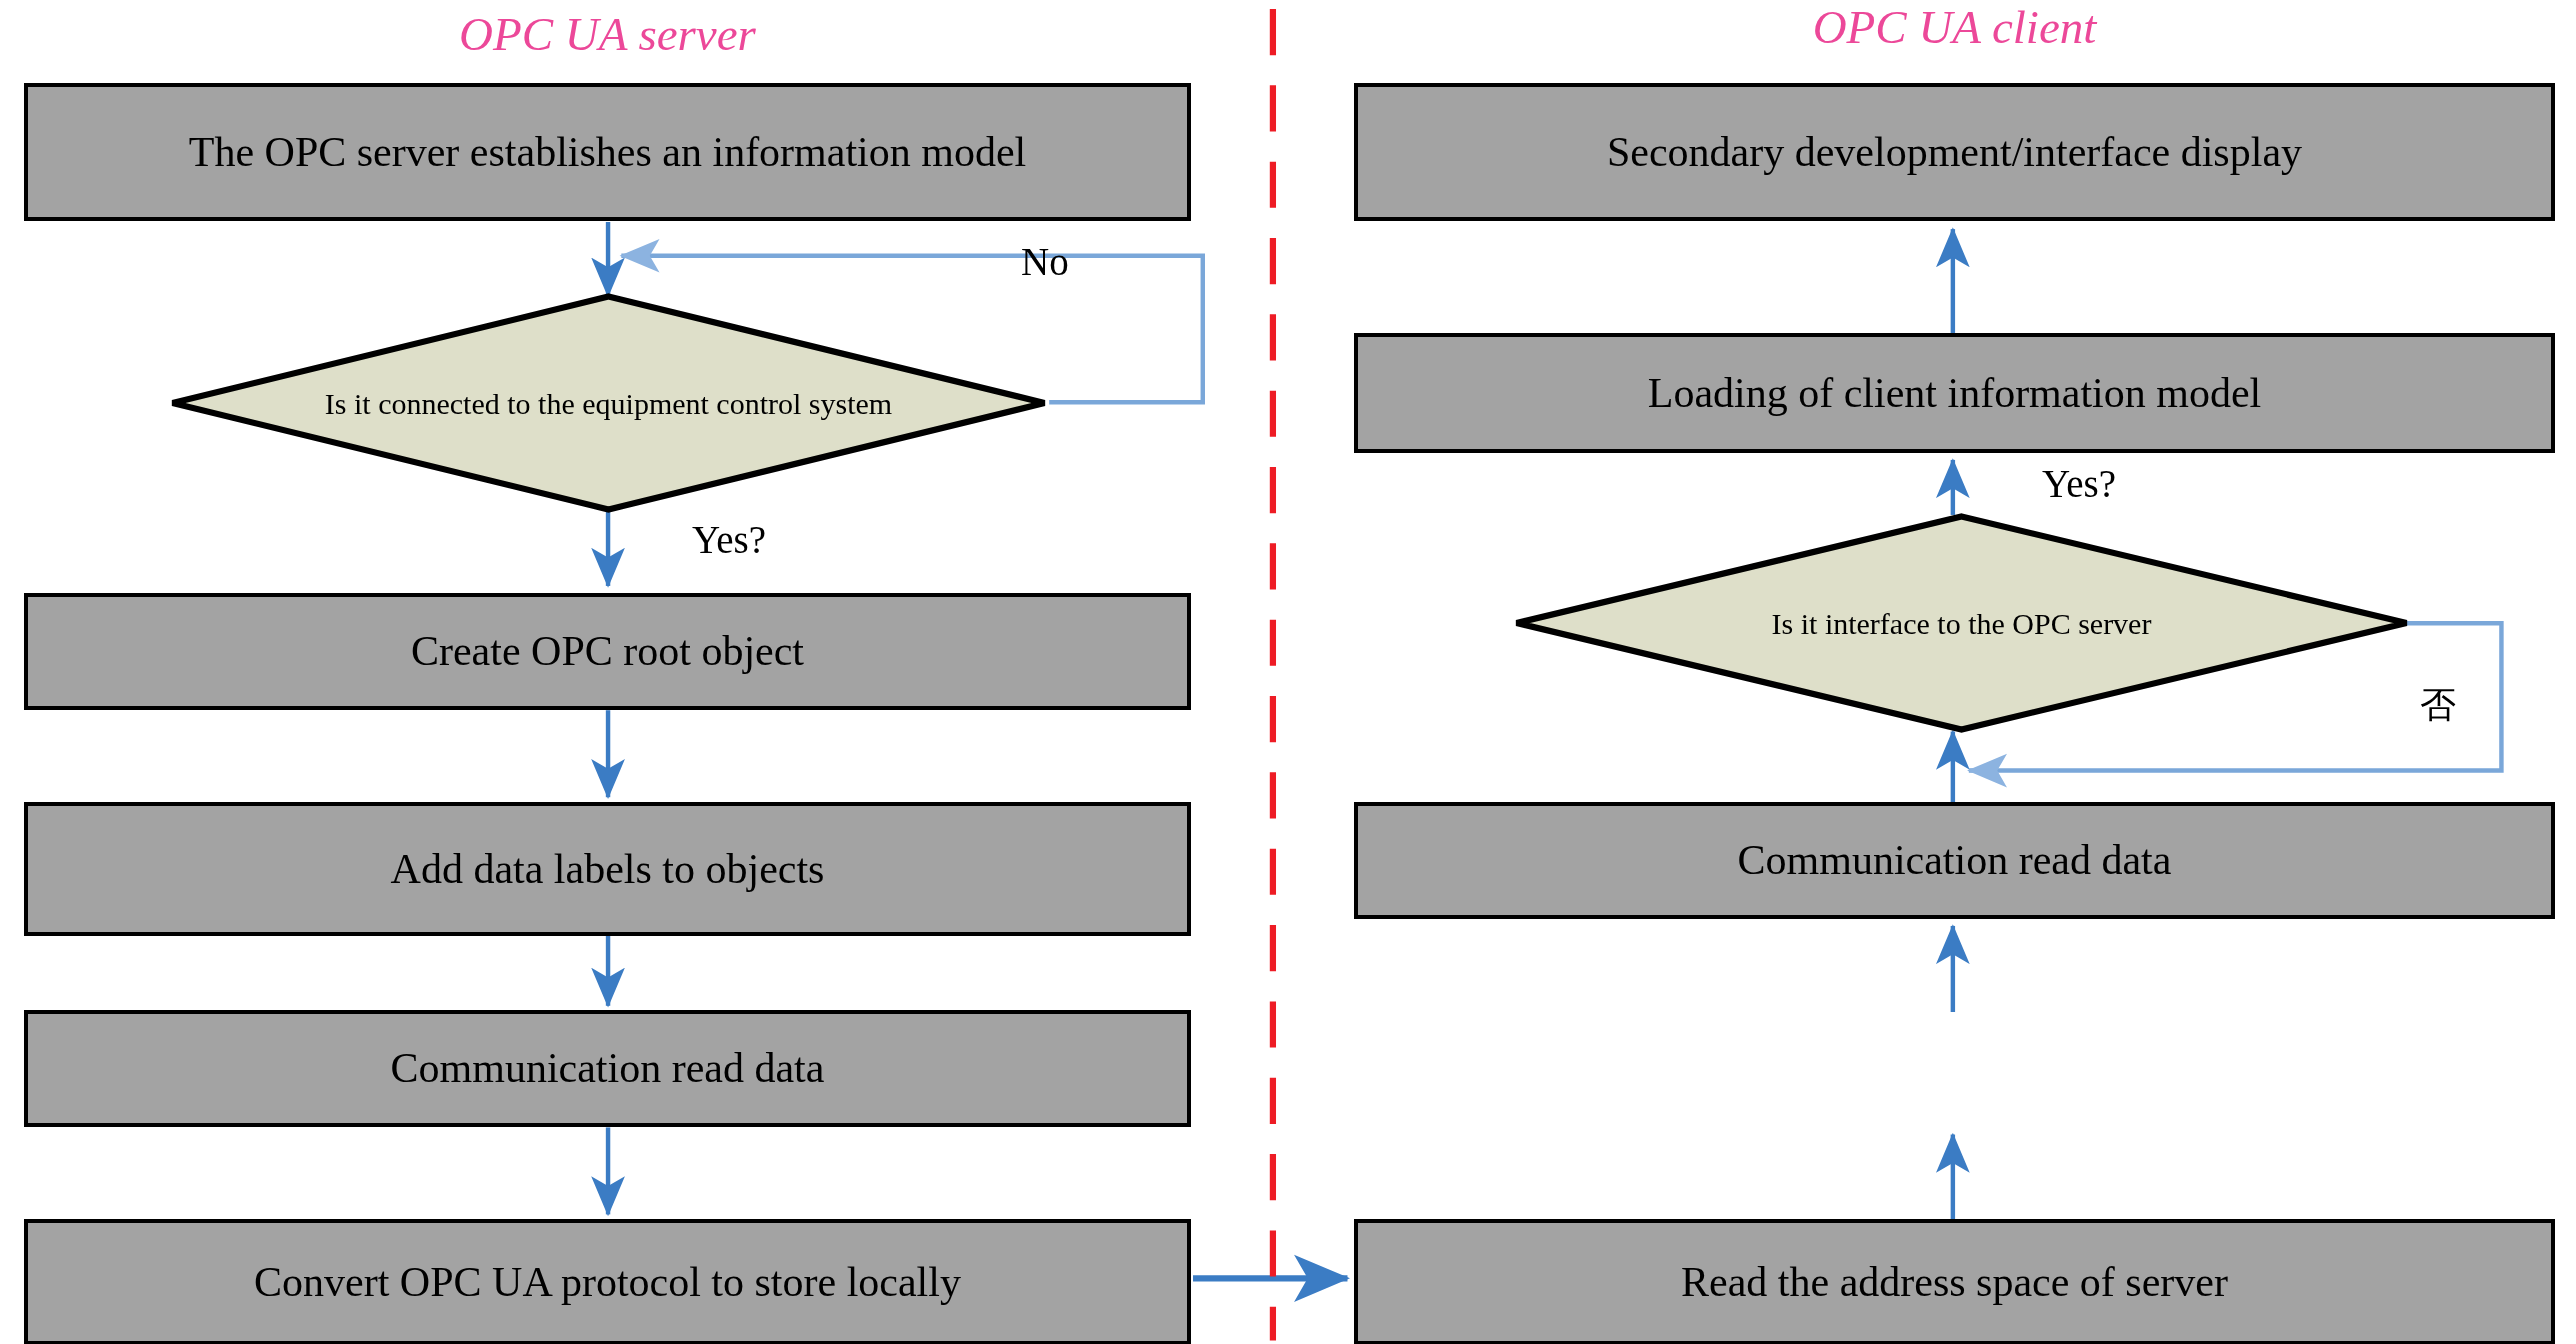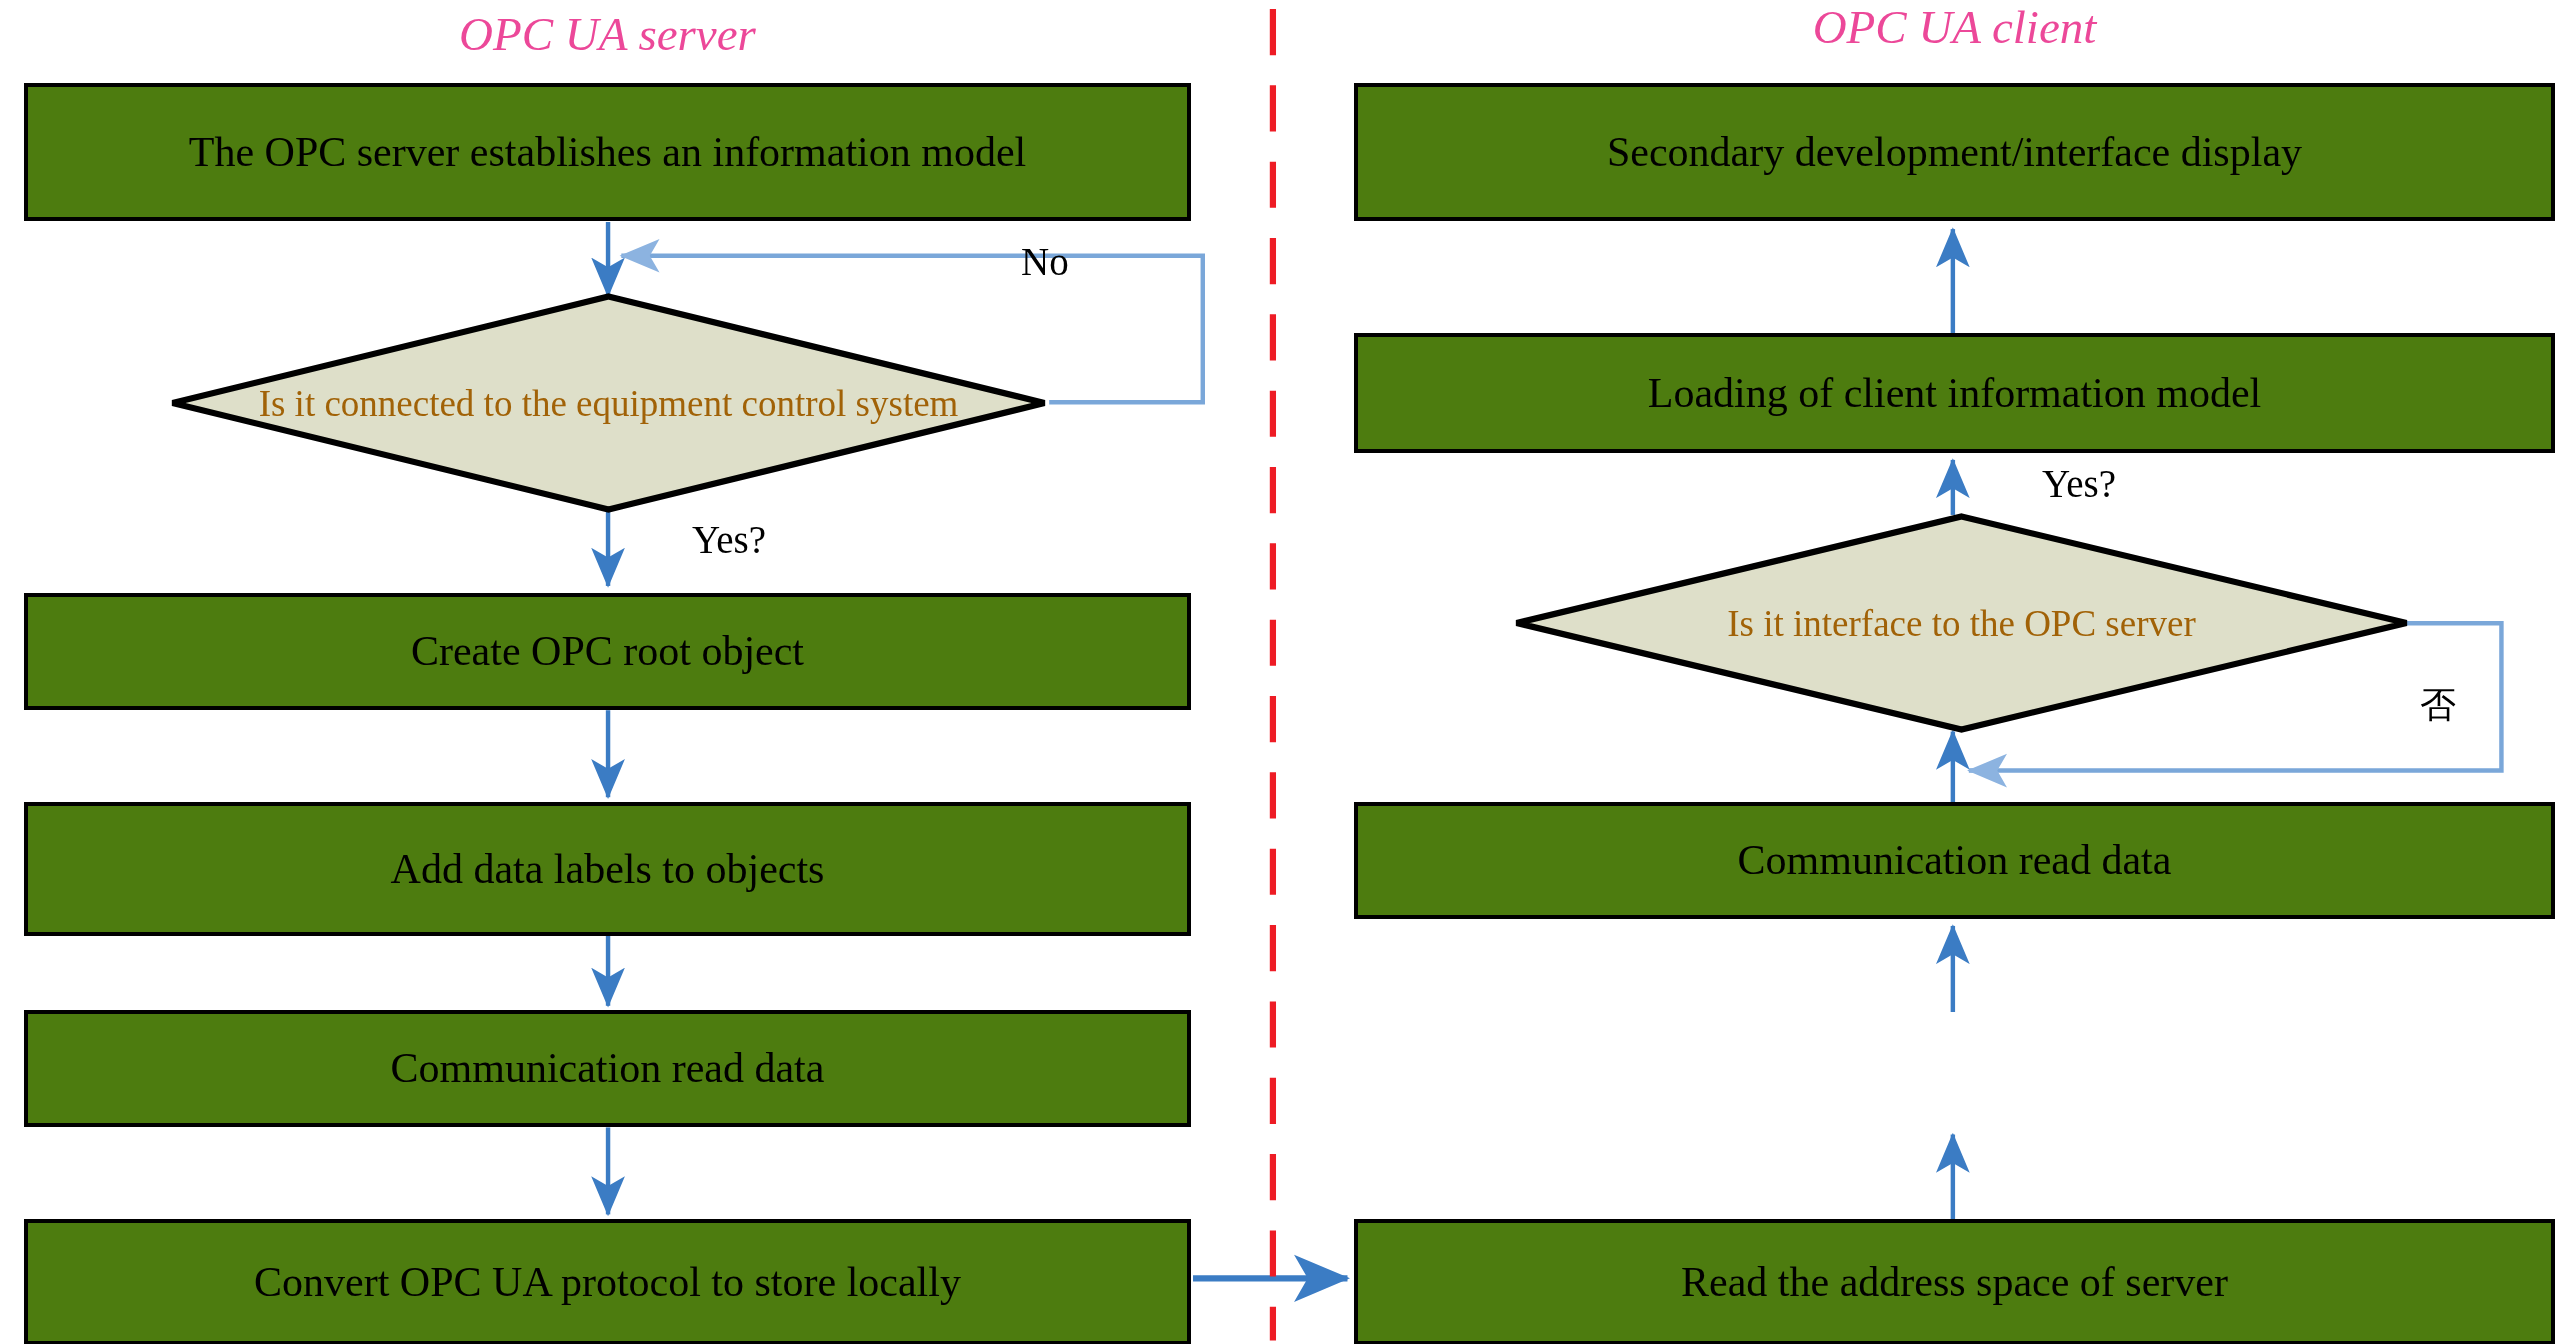--- a/index.html
+++ b/index.html
@@ -26,21 +26,21 @@
     white-space: nowrap;
     font-style: italic;
   }
   #title-server { left: 24px;   top: 7px;  width: 1167px; }
   #title-client { left: 1354px; top: 0;  width: 1201px; }
 
   
   .proc-box {
     position: absolute;
     box-sizing: border-box;
-    background: #4d7c0f;
+    background: #a3a3a3;
     border: 4.4px solid #000000;
     display: flex;
     align-items: center;
     justify-content: center;
     text-align: center;
     color: #000000;
     font-size: 42px;
     line-height: 51px;
     padding: 0 12.4px;
   }
@@ -60,23 +60,23 @@
   .decision .dtext {
     position: absolute;
     left: 0;
     top: 0;
     width: 100%;
     height: 100%;
     display: flex;
     align-items: center;
     justify-content: center;
     text-align: center;
-    font-size: 37px;
+    font-size: 30px;
     line-height: 49px;
-    color: #a16207;
+    color: #000000;
   }
 
   
   #wires {
     position: absolute;
     left: 0;
     top: 0;
     width: 2576px;
     height: 1345px;
     pointer-events: none;

